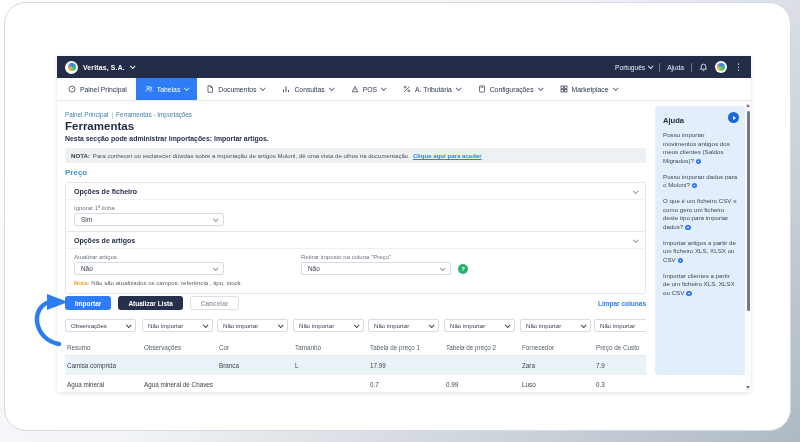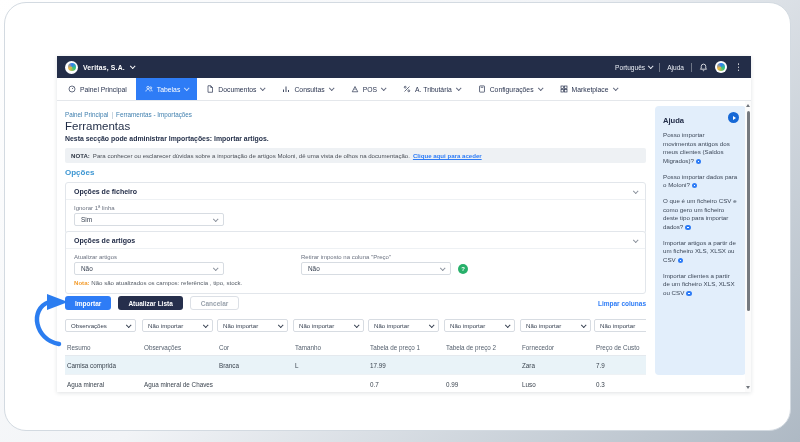--- a/index.html
+++ b/index.html
@@ -33,21 +33,21 @@
   .nav-item svg { width:8px; height:8px; }
   .nav-item.active { background:#2e7cf6; color:#fff; }
   .nav-item .chev { opacity:.75; }
 
   
   .content { position:absolute; left:0; top:45px; right:0; bottom:0; background:#fff; overflow:hidden; }
   .main { position:absolute; left:8px; top:0; width:581px; height:100%; overflow:hidden; }
 
   .breadcrumb { position:absolute; left:0; top:10px; font-size:6.3px; color:#3f7fae; }
   .breadcrumb .sep { color:#9db4c6; margin:0 3px; }
-  .page-title { position:absolute; left:0; top:19px; font-size:11.5px; font-weight:normal; color:#1f2b45; }
+  .page-title { position:absolute; left:0; top:19px; font-size:11.5px; font-weight:bold; color:#1f2b45; }
   .subtitle { position:absolute; left:0; top:34px; font-size:6.9px; font-weight:600; color:#1f2b45; }
   .subtitle b { font-weight:800; }
 
   .nota-bar { position:absolute; left:0; top:47px; width:581px; height:15px; background:#eef1f4; border-radius:2px;
               font-size:6.1px; color:#4a4f57; display:flex; align-items:center; padding:0 6px; white-space:nowrap; overflow:hidden; }
   .nota-bar b { color:#2e3644; margin-right:3px; }
   .nota-bar a { color:#2e7cf6; font-weight:bold; text-decoration:underline; margin-left:3px; }
 
   .section-title { position:absolute; left:0; top:67px; font-size:8px; font-weight:600; color:#3d96d2; }
 
@@ -231,21 +231,21 @@
           <span>Nesta secção pode administrar Importações:</span>
           <b>Importar artigos.</b>
         </div>
 
         <div class="nota-bar">
           <b>NOTA:</b>
           <span>Para conhecer ou esclarecer dúvidas sobre a importação de artigos Moloni, dê uma vista de olhos na documentação.</span>
           <a>Clique aqui para aceder</a>
         </div>
 
-        <div class="section-title">Opções</div>
+        <div class="section-title">Preço</div>
 
         <div class="card card1">
           <div class="card-head">
             <span class="card-title">Opções de ficheiro</span>
             <span class="chev"></span>
           </div>
           <div class="card-body">
             <div class="field-label">Ignorar 1ª linha</div>
             <div class="select">
               <span>Sim</span>

